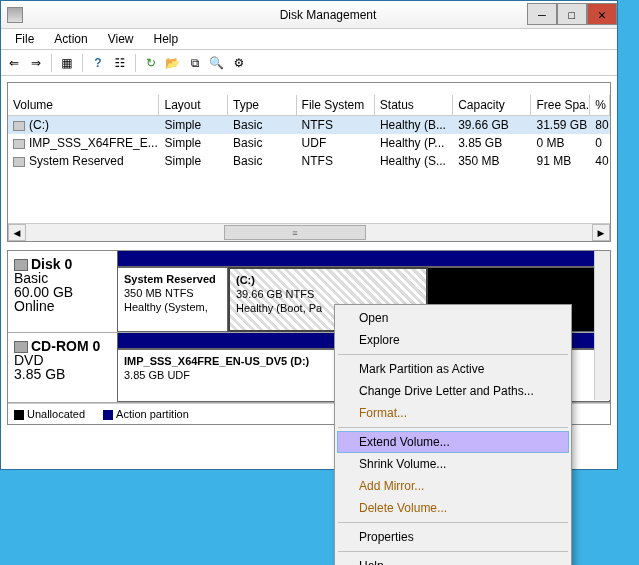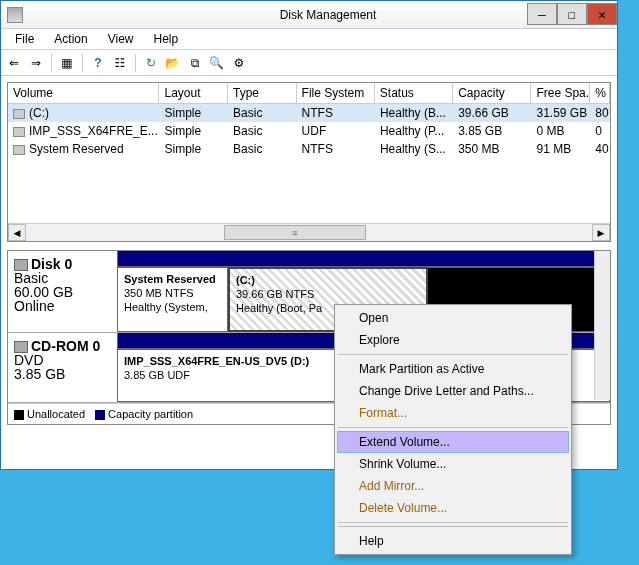--- a/index.html
+++ b/index.html
@@ -95,20 +95,21 @@
   .lv-headers {
     display: flex;
     background: #fff;
     border-bottom: 1px solid #ccc;
   }
   .lv-headers div {
     border-right: 1px solid #ccc;
     padding: 3px 5px;
     white-space: nowrap;
     overflow: hidden;
+    margin-top: 12px;
   }
   .lv-body { flex: 1; overflow: hidden; }
   .lv-row {
     display: flex;
     padding: 1px 0;
   }
   .lv-row div {
     padding: 1px 5px;
     white-space: nowrap;
     overflow: hidden;
@@ -197,21 +198,21 @@
     background: repeating-linear-gradient(45deg, #fff, #fff 3px, #ddd 3px, #ddd 6px);
     border: 2px solid #444;
   }
   .partition.unalloc {
     background: #000;
   }
   .legend {
     padding: 4px 6px;
     font-size: 11px;
     display: flex;
-    gap: 10px;
+    gap: 18px;
     border-top: 1px solid #ccc;
   }
   .legend .sw {
     display: inline-block;
     width: 10px; height: 10px;
     margin-right: 3px;
     vertical-align: middle;
   }
   .vscroll-disks {
     position: absolute;
@@ -373,35 +374,36 @@
           <div class="partitions">
             <div class="partition" style="flex:1">
               <b>IMP_SSS_X64FRE_EN-US_DV5  (D:)</b><br>
               <span>3.85 GB UDF</span>
             </div>
           </div>
         </div>
       </div>
       <div class="legend">
         <span><span class="sw" style="background:#000"></span><span>Unallocated</span></span>
-        <span><span class="sw" style="background:#000080"></span><span>Capacity partition</span></span>
+        <span><span class="sw" style="background:#000080"></span><span>Action partition</span></span>
       </div>
       <div class="vscroll-disks"></div>
     </div>
   </div>
 </div>
 
 <div class="context-menu">
   <div class="item">Open</div>
   <div class="item">Explore</div>
   <div class="divider"></div>
   <div class="item">Mark Partition as Active</div>
   <div class="item">Change Drive Letter and Paths...</div>
   <div class="item disabled">Format...</div>
   <div class="divider"></div>
   <div class="item hover">Extend Volume...</div>
   <div class="item">Shrink Volume...</div>
   <div class="item disabled">Add Mirror...</div>
   <div class="item disabled">Delete Volume...</div>
   <div class="divider"></div>
+  <div class="item">Properties</div>
   <div class="divider"></div>
   <div class="item">Help</div>
 </div>
 
 </body></html>

